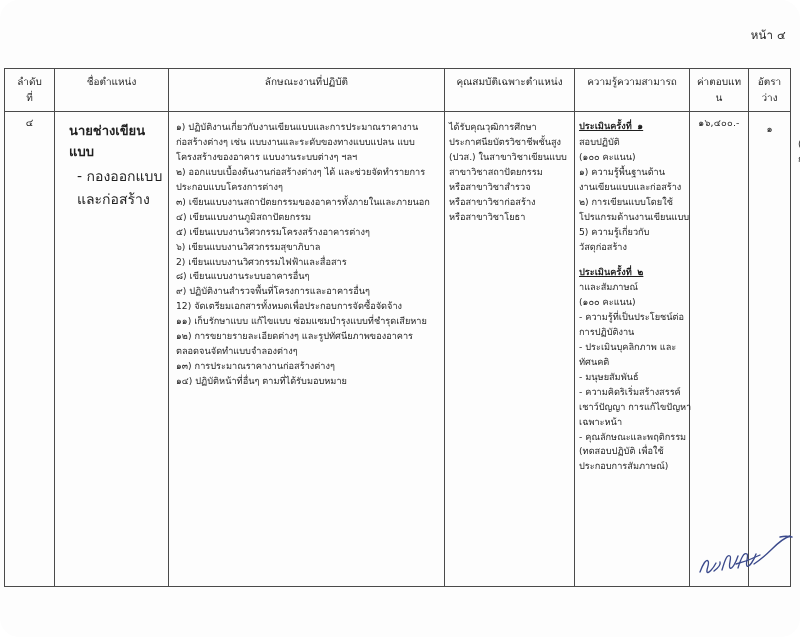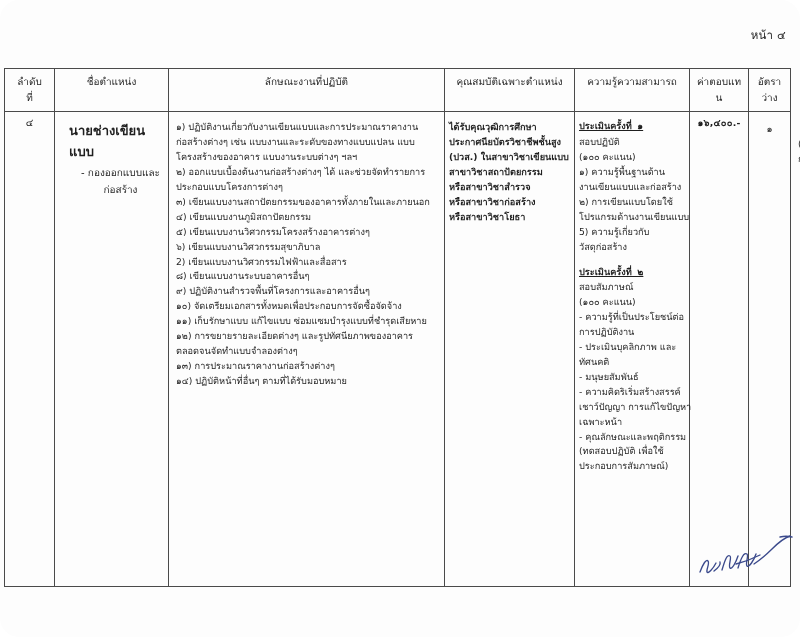--- a/index.html
+++ b/index.html
@@ -80,55 +80,53 @@
   
   .pos-name {
     font-weight: bold;
     padding-top: 5px;
     padding-left: 10px;
     font-size: 13px;
   }
   .pos-dept {
     padding-top: 3px;
     padding-left: 18px;
-    font-size: 10px;
-    text-align: center;
+    font-size: 14px;
   }
 
   
   .duties {
     padding-top: 5px;
     padding-left: 3px;
   }
   .duty-item {
     margin-bottom: 0px;
     white-space: normal;
   }
 
   
-  .quals { padding-top: 5px; font-weight: bold; }
+  .quals { padding-top: 5px; }
   .qual-line { white-space: nowrap; }
 
   
   .know { padding-top: 5px; }
   .know-head {
     text-decoration: underline;
     font-weight: bold;
     font-family: Liberation Mono, monospace;
   }
   .know-sub { }
   .know-line { white-space: nowrap; }
   .know-gap { height: 11px; }
 
   .salary {
     text-align: center;
     padding-top: 6px;
     font-size: 9.4px;
     letter-spacing: .2px;
-    font-weight: bold;
   }
   .vacancy-num {
     text-align: center;
     padding-top: 6px;
     font-size: 9.6px;
   }
   .vacancy-note {
     text-align: center;
     font-size: 9.2px;
     margin-left: 45px;
@@ -195,21 +193,21 @@
             <div class="duty-item">โครงสร้างของอาคาร แบบงานระบบต่างๆ ฯลฯ</div>
             <div class="duty-item">๒) ออกแบบเบื้องต้นงานก่อสร้างต่างๆ ได้ และช่วยจัดทำรายการ</div>
             <div class="duty-item">ประกอบแบบโครงการต่างๆ</div>
             <div class="duty-item">๓) เขียนแบบงานสถาปัตยกรรมของอาคารทั้งภายในและภายนอก</div>
             <div class="duty-item">๔) เขียนแบบงานภูมิสถาปัตยกรรม</div>
             <div class="duty-item">๕) เขียนแบบงานวิศวกรรมโครงสร้างอาคารต่างๆ</div>
             <div class="duty-item">๖) เขียนแบบงานวิศวกรรมสุขาภิบาล</div>
             <div class="duty-item">2) เขียนแบบงานวิศวกรรมไฟฟ้าและสื่อสาร</div>
             <div class="duty-item">๘) เขียนแบบงานระบบอาคารอื่นๆ</div>
             <div class="duty-item">๙) ปฏิบัติงานสำรวจพื้นที่โครงการและอาคารอื่นๆ</div>
-            <div class="duty-item">๑๐) จัดเตรียมเอกสารทั้งหมดเพื่อประกอบการจัดซื้อจัดจ้าง</div>
+            <div class="duty-item">12) จัดเตรียมเอกสารทั้งหมดเพื่อประกอบการจัดซื้อจัดจ้าง</div>
             <div class="duty-item">๑๑) เก็บรักษาแบบ แก้ไขแบบ ซ่อมแซมบำรุงแบบที่ชำรุดเสียหาย</div>
             <div class="duty-item">๑๒) การขยายรายละเอียดต่างๆ และรูปทัศนียภาพของอาคาร</div>
             <div class="duty-item">ตลอดจนจัดทำแบบจำลองต่างๆ</div>
             <div class="duty-item">๑๓) การประมาณราคางานก่อสร้างต่างๆ</div>
             <div class="duty-item">๑๔) ปฏิบัติหน้าที่อื่นๆ ตามที่ได้รับมอบหมาย</div>
           </div>
         </td>
 
         <td>
           <div class="quals">
@@ -231,21 +229,21 @@
             <div class="know-line">๑) ความรู้พื้นฐานด้าน</div>
             <div class="know-line">งานเขียนแบบและก่อสร้าง</div>
             <div class="know-line">๒) การเขียนแบบโดยใช้</div>
             <div class="know-line">โปรแกรมด้านงานเขียนแบบ</div>
             <div class="know-line">5) ความรู้เกี่ยวกับ</div>
             <div class="know-line">วัสดุก่อสร้าง</div>
 
             <div class="know-gap"></div>
 
             <div class="know-head know-line">ประเมินครั้งที่ ๒</div>
-            <div class="know-sub know-line">สอบสัมภาษณ์</div>
+            <div class="know-sub know-line">าและสัมภาษณ์</div>
             <div class="know-line">(๑๐๐ คะแนน)</div>
             <div class="know-line">- ความรู้ที่เป็นประโยชน์ต่อ</div>
             <div class="know-line">การปฏิบัติงาน</div>
             <div class="know-line">- ประเมินบุคลิกภาพ และ</div>
             <div class="know-line">ทัศนคติ</div>
             <div class="know-line">- มนุษยสัมพันธ์</div>
             <div class="know-line">- ความคิดริเริ่มสร้างสรรค์</div>
             <div class="know-line">เชาว์ปัญญา การแก้ไขปัญหา</div>
             <div class="know-line">เฉพาะหน้า</div>
             <div class="know-line">- คุณลักษณะและพฤติกรรม</div>

